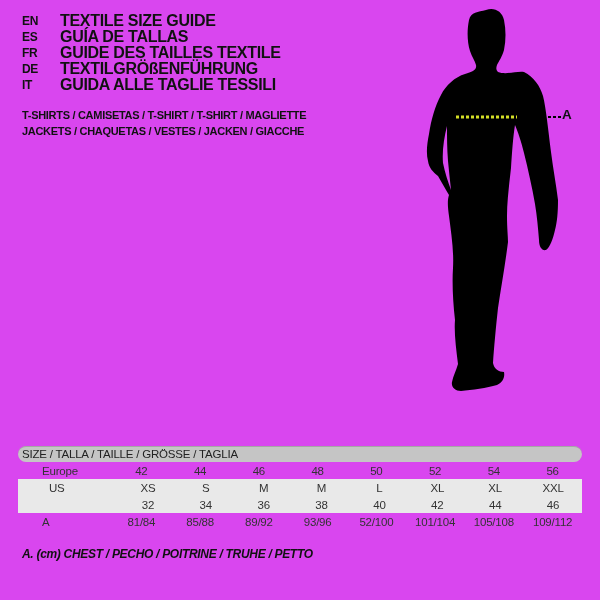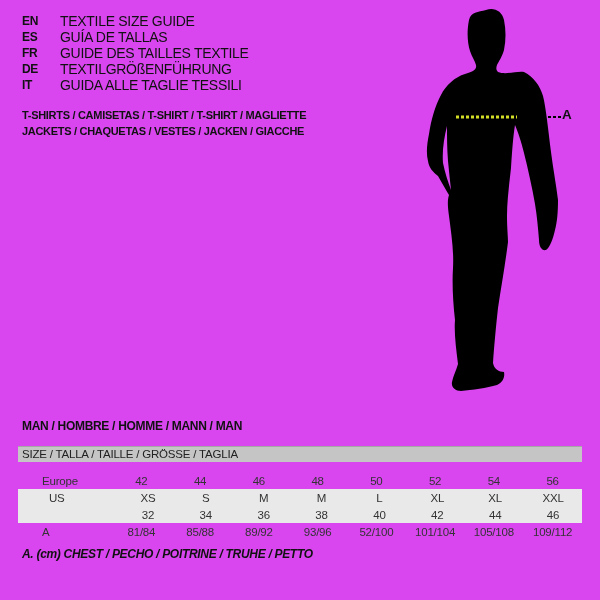--- a/index.html
+++ b/index.html
@@ -14,43 +14,43 @@
     width:600px;height:600px;background:#fff;
     font-family:"Liberation Sans",sans-serif;color:var(--ink);
     position:relative;overflow:hidden;
   }
   #canvas{position:absolute;inset:0;width:600px;height:600px;background:#d946ef;}
 
   
   .lang-block{position:absolute;left:22px;top:13px;}
   .lang-row{display:flex;height:16px;align-items:center;}
   .lang-code{width:38px;font-weight:700;font-size:12px;letter-spacing:-0.3px;}
-  .lang-label{font-weight:400;font-size:14px;letter-spacing:-0.3px;white-space:nowrap;}
+  .lang-label{font-weight:700;font-size:16px;letter-spacing:-0.3px;white-space:nowrap;}
 
   
   .category-block{position:absolute;left:22px;top:107px;}
   .category-line{font-weight:700;font-size:11px;line-height:16px;letter-spacing:-0.3px;white-space:nowrap;}
 
   
   .figure-wrap{position:absolute;left:420px;top:6px;width:160px;height:390px;}
   .figure-wrap svg{display:block;width:160px;height:390px;}
   .silhouette-path{fill:#000;}
   .chest-dash{stroke:var(--measure-dash);stroke-width:3;stroke-dasharray:3 2;fill:none;}
   .ext-dash{stroke:#000;stroke-width:2;stroke-dasharray:3 2;fill:none;}
   .measure-label{position:absolute;left:562px;top:107px;font-weight:700;font-size:13.5px;letter-spacing:-0.2px;}
 
   
   .section-title{position:absolute;left:22px;top:419px;font-weight:700;font-size:12px;letter-spacing:-0.3px;white-space:nowrap;}
 
   
   .size-table{position:absolute;left:18px;top:446px;width:564px;font-size:11.5px;color:var(--table-ink);}
   .table-header{
     background:var(--header-bg);border-top:1px solid #a6a6a6;
-    height:15px;line-height:15px;padding-left:4px;margin-bottom:10px;
-    color:#222;font-size:11.5px;letter-spacing:-0.2px;white-space:nowrap;
+    height:15px;line-height:15px;padding-left:4px;margin-bottom:0;
+    color:#222;font-size:11.5px;letter-spacing:-0.2px;white-space:nowrap;border-radius:8px;
   }
   .trow{display:flex;height:17px;align-items:center;}
   .trow.shaded{background:var(--row-shaded);padding-left:7px;}
   .tlabel{width:70px;padding-left:4px;letter-spacing:-0.2px;margin-left:20px;}
   .tcell{flex:1;text-align:center;letter-spacing:-0.2px;}
 
   
   .footnote{position:absolute;left:22px;top:547px;font-weight:700;font-size:12px;letter-spacing:-0.3px;white-space:nowrap;font-style:italic;}
 </style>
 </head>
@@ -109,21 +109,20 @@
         C26,79 35,71 45,68 C52,66 57,64 56,59
         C55,55 52,51 50,45 C47,35 47,24 49,14 C51,6 58,6 66,4 Z
         M27,120 C24,132 22,145 23,157 C25,167 28,176 31,184
         C30,175 29,165 28,155 C27,143 27,131 27,120 Z"></path>
       <line class="chest-dash" x1="36" y1="111" x2="97" y2="111"></line>
       <line class="ext-dash" x1="128" y1="111" x2="142" y2="111"></line>
     </svg>
   </div>
   <div class="measure-label">A</div>
 
-  <div class="section-title">MAN / HOMBRE / HOMME / MANN / MAN</div>
 
   <div class="size-table">
     <div class="table-header">SIZE / TALLA / TAILLE / GRÖSSE / TAGLIA</div>
 
     <div class="trow">
       <span class="tlabel">Europe</span>
       <span class="tcell">42</span>
       <span class="tcell">44</span>
       <span class="tcell">46</span>
       <span class="tcell">48</span>

